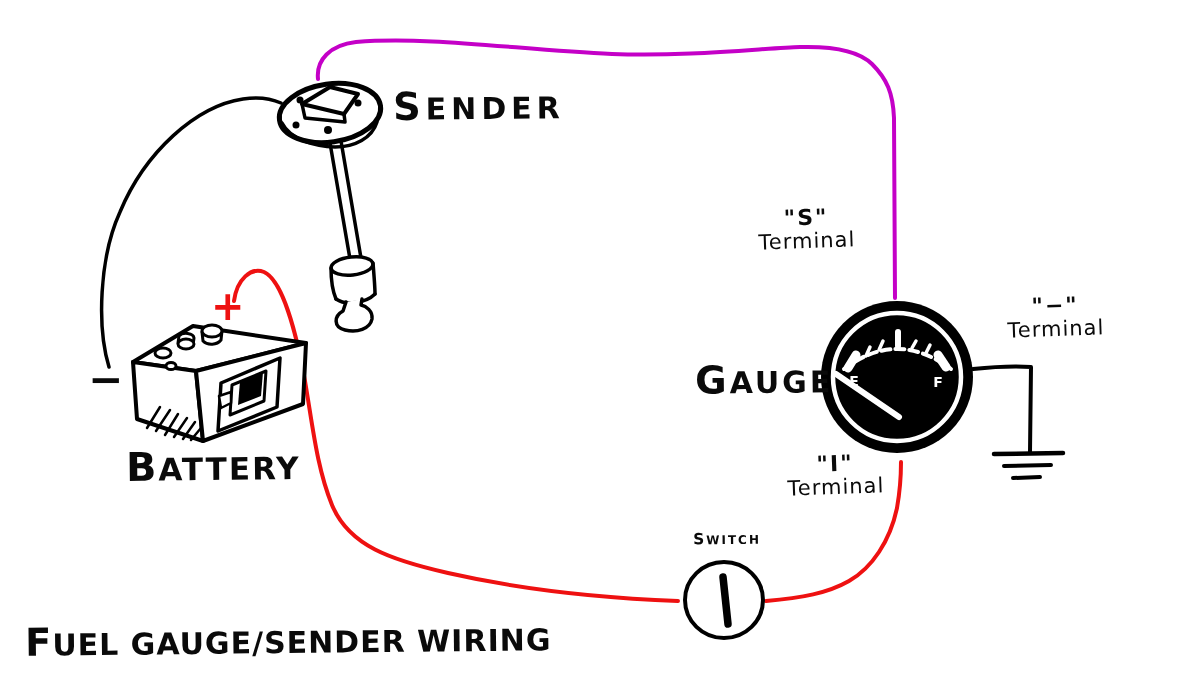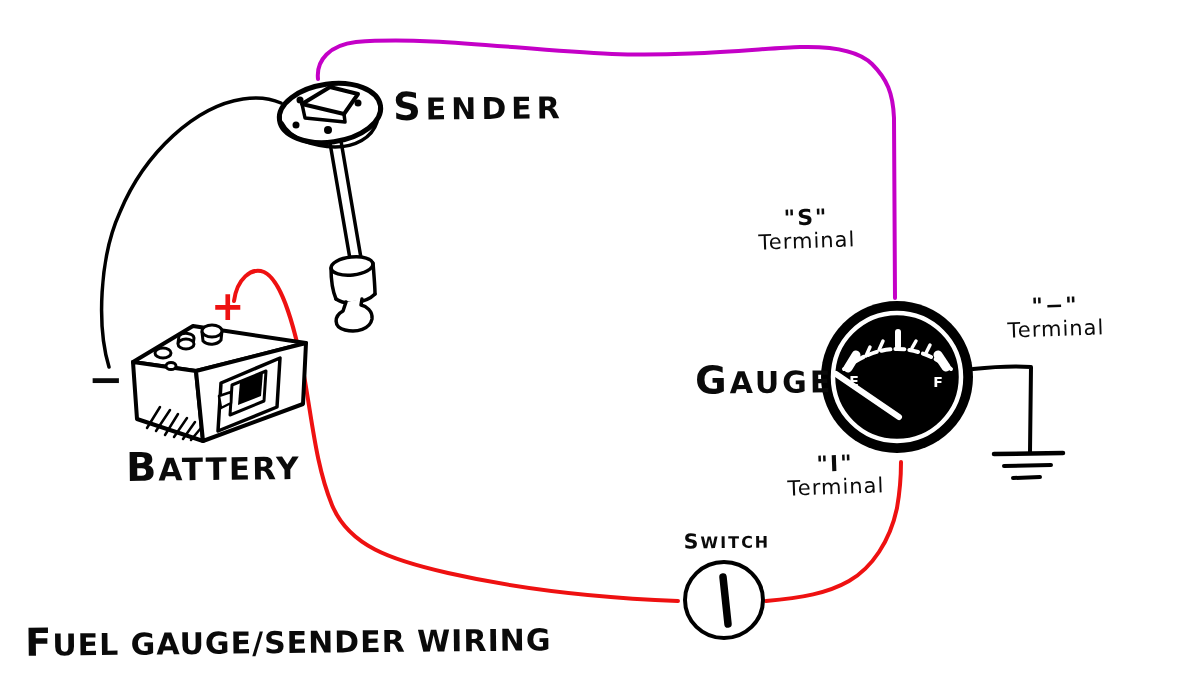--- a/index.html
+++ b/index.html
@@ -128,21 +128,21 @@
       </g>
     </g>
   </svg>
 
   <div class="lbl caps" style="left:393px;top:86px;font-size:30px;letter-spacing:5px;">SENDER</div>
 
   <div class="lbl caps" style="left:695px;top:360px;font-size:30px;letter-spacing:3px;">GAUGE</div>
 
   <div class="lbl caps" style="left:126px;top:446px;font-size:31px;letter-spacing:2px;">BATTERY</div>
 
-  <div class="lbl caps" style="left:662px;top:531px;width:130px;text-align:center;font-size:16px;letter-spacing:2px;">SWITCH</div>
+  <div class="lbl caps" style="left:662px;top:531px;width:130px;text-align:center;font-size:12px;letter-spacing:2px;">SWITCH</div>
 
   <div class="lbl term" style="left:744px;top:206px;width:125px;">
     <div class="l1">"S"</div>
     <div class="l2">Terminal</div>
   </div>
 
   <div class="lbl term" style="left:988px;top:294px;width:135px;">
     <div class="l1">"−"</div>
     <div class="l2">Terminal</div>
   </div>

